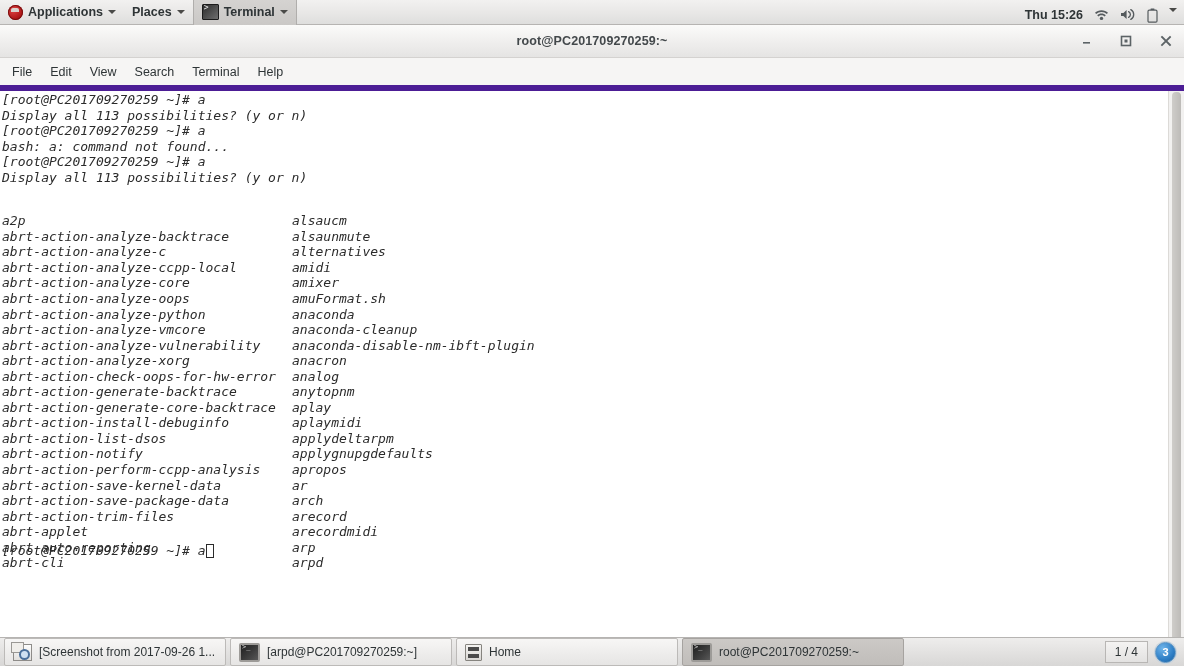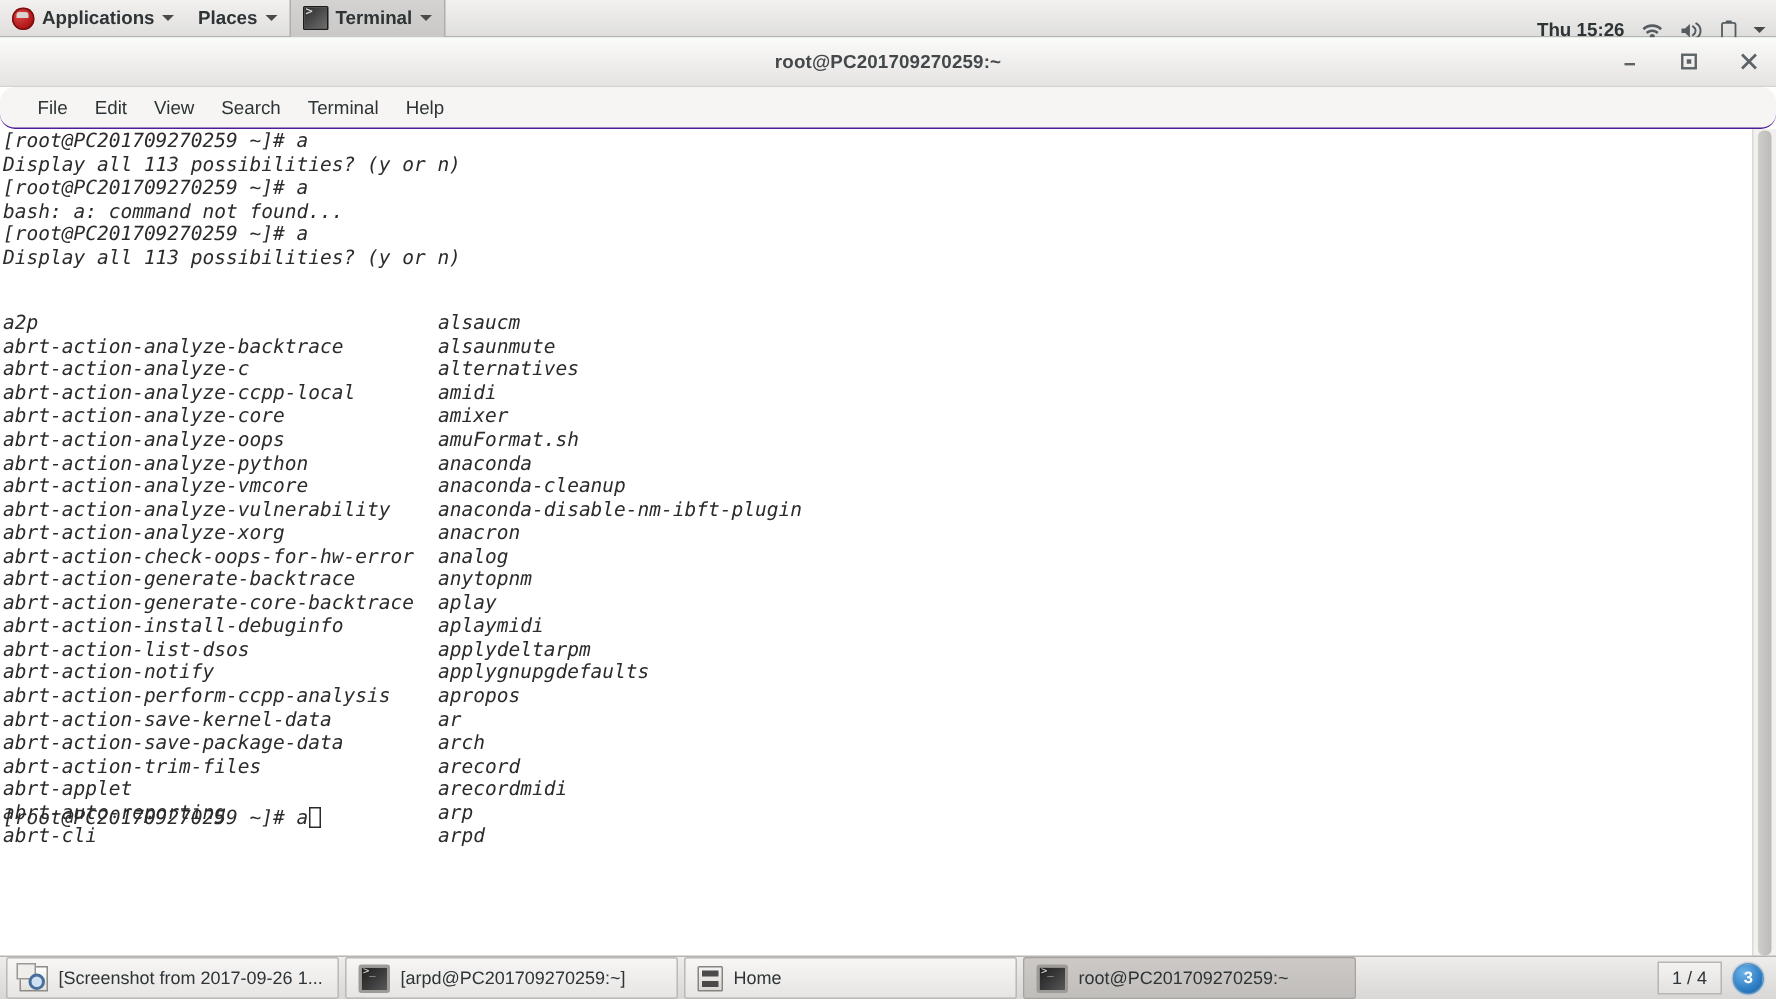--- a/index.html
+++ b/index.html
@@ -57,21 +57,21 @@
   .term-icon-small {
     width: 15px; height: 14px;
     background: linear-gradient(135deg,#2c2c2c 0%, #545454 60%, #6e6e6e 100%);
     border: 1px solid #1b1b1b; position: relative; border-radius: 1px;
   }
   .term-icon-small::after {
     content: ">"; position: absolute; left: 1px; top: -2px;
     color: #e6e6e6; font-family: "DejaVu Sans Mono", monospace; font-size: 8px;
   }
   #panel-right {
-    margin-left: auto; display: flex; align-items: center;
+    margin-left: auto; display: flex; align-items: flex-start;
     gap: 11px; padding-right: 7px; height: 25px; margin-top: 16px;
   }
   #panel-clock { font-weight: bold; font-size: 12.5px; color: #2e3436; }
   .tray-icon { display: block; }
 
   
   #window {
     position: absolute; left: 0; top: 25px;
     width: 1184px; height: 612px;
     background: #ffffff;
@@ -93,24 +93,23 @@
     display: flex; align-items: center; gap: 20px;
   }
   .wbtn {
     width: 20px; height: 20px;
     display: flex; align-items: center; justify-content: center;
     color: #5c6366; cursor: default;
   }
   #menubar {
     height: 27px;
     background: #f6f5f4;
-    border-bottom: 1px solid #4c1d95;
+    border-bottom: 6px solid #4c1d95;
     display: flex; align-items: center;
-    padding-left: 16px;
-    border-radius: 10px;
+    padding-left: 3px;
   }
   .menu-item {
     font-size: 12.5px; color: #2e3436;
     padding: 3px 9px; cursor: default; white-space: nowrap;
   }
 
   
   #term-wrap {
     position: relative;
     height: 552px;

